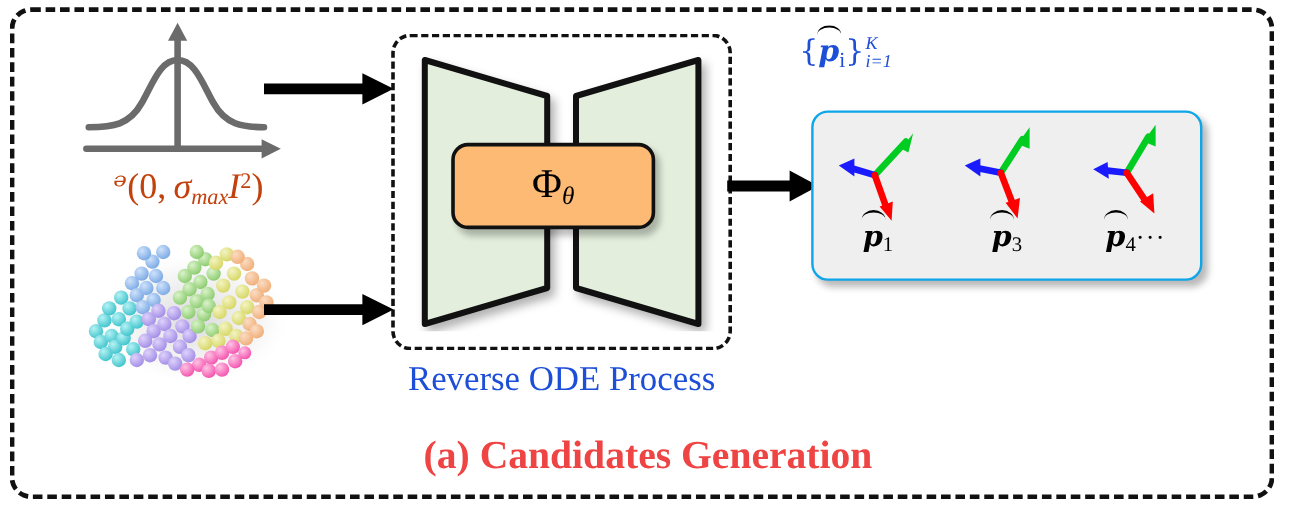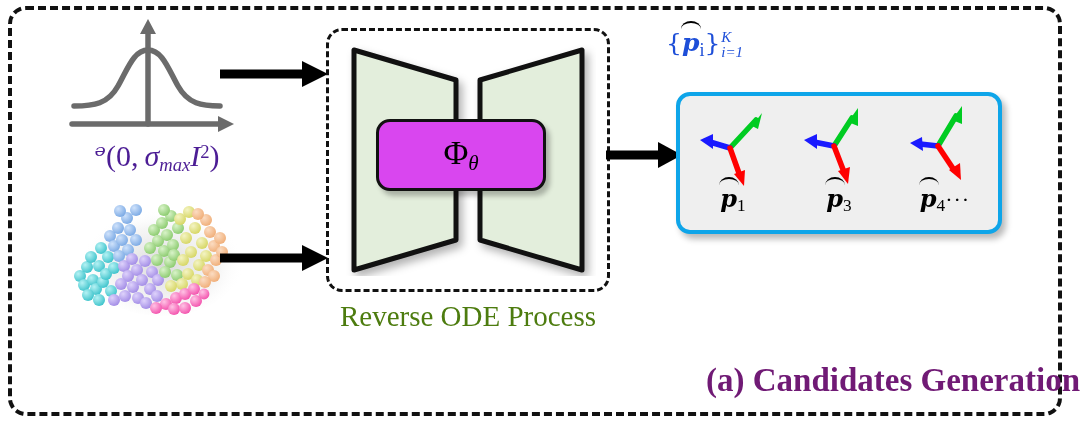--- a/index.html
+++ b/index.html
@@ -50,21 +50,21 @@
     width: 190px;
     height: 122px;
   }
   #noise-formula {
     position: absolute;
     left: 34px;
     top: 138px;
     width: 246px;
     text-align: center;
     font-size: 30px;
-    color: #4c1d95;
+    color: #c2410c;
     white-space: nowrap;
   }
   .mathital { font-style: italic; }
   .sub {
     font-size: 0.62em;
     vertical-align: -0.28em;
     font-style: italic;
   }
   .sup {
     font-size: 0.62em;
@@ -96,21 +96,21 @@
     top: 44px;
     width: 256px;
     height: 232px;
   }
   #phi-box {
     position: absolute;
     left: 376px;
     top: 119px;
     width: 170px;
     height: 72px;
-    background: #d946ef;
+    background: #fdba74;
     border: 3.5px solid #111111;
     border-radius: 14px;
     box-sizing: border-box;
     box-shadow: 4px 5px 5px rgba(0,0,0,0.26);
     display: flex;
     align-items: center;
     justify-content: center;
   }
   #phi-label {
     font-size: 34px;
@@ -118,21 +118,21 @@
     line-height: 1;
     white-space: nowrap;
   }
   #ode-caption {
     position: absolute;
     left: 296px;
     top: 300px;
     width: 344px;
     text-align: center;
     font-size: 29px;
-    color: #4d7c0f;
+    color: #1d4ed8;
     white-space: nowrap;
   }
 
   
   #pose-set-label {
     position: absolute;
     left: 666px;
     top: 28px;
     font-size: 25px;
     color: #1d4ed8;
@@ -150,21 +150,21 @@
   }
   .limits span { display: block; }
 
   #pose-box {
     position: absolute;
     left: 676px;
     top: 92px;
     width: 326px;
     height: 142px;
     background: #efefef;
-    border: 4px solid #0ea5e9;
+    border: 2px solid #0ea5e9;
     border-radius: 14px;
     box-sizing: border-box;
     box-shadow: 4px 5px 6px rgba(0,0,0,0.28);
   }
   #frames-row {
     position: absolute;
     left: 0;
     top: 0;
     width: 100%;
     height: 100%;
@@ -508,15 +508,15 @@
             <polygon points="53,78 41,68 52,61" fill="#ff0000"></polygon>
           </g>
         </svg>
         <div class="pose-label"><span class="hatwrap">𝒑</span><span class="idx">4</span><span class="ellipsis-after">···</span></div>
       </div>
 
     </div>
   </div>
 
 
-  <div id="panel-title" style="color: #701a75; text-align: right;">(a) Candidates Generation</div>
+  <div id="panel-title" style="color: #ef4444;">(a) Candidates Generation</div>
 
 </div>
 
 </body></html>

